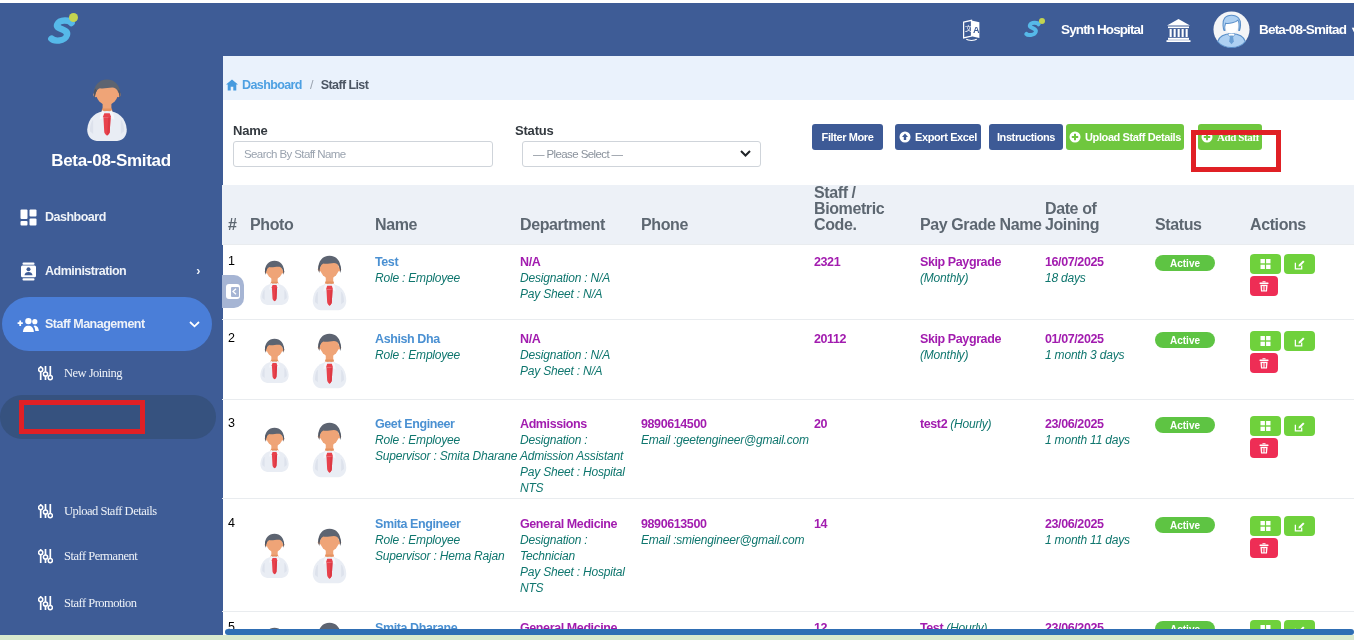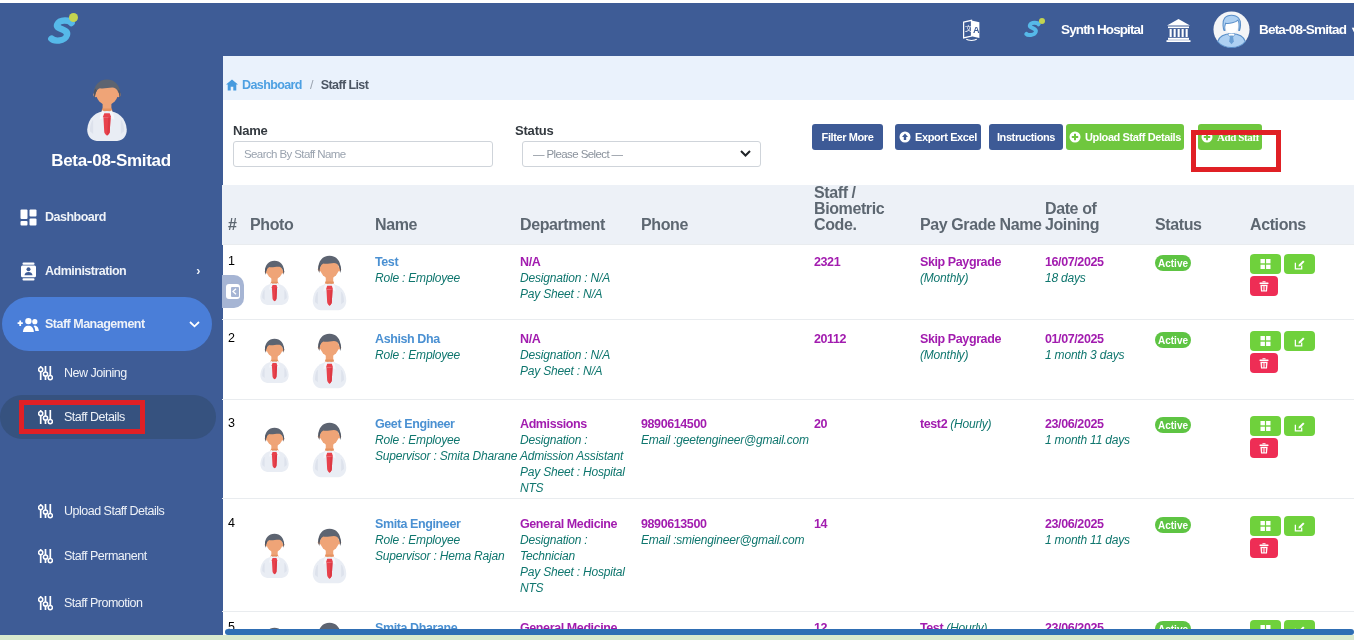--- a/index.html
+++ b/index.html
@@ -10,21 +10,21 @@
 #navright { position:absolute; right:-5px; top:0; height:53px; display:flex; align-items:center; color:#fff; }
 
 #sidebar { position:absolute; left:0; top:56px; width:223px; height:579px; background:#3e5c96; }
 #sbname { position:absolute; top:95px; width:222px; text-align:center; color:#fff; font-size:17px; font-weight:bold; letter-spacing:-0.3px;}
 .mitem { position:absolute; left:0; width:222px; height:40px; color:#eef2f8; font-size:12.5px; font-weight:bold; display:flex; align-items:center; letter-spacing:-0.5px;}
 .mitem .mic { width:22px; margin-left:17px; margin-right:6px; display:flex; justify-content:center;}
 .chev { position:absolute; right:22px; font-weight:bold; }
 .chev svg { display:block; }
 #sm-pill { position:absolute; left:2px; top:241px; width:210px; height:54px; background:#4a7ed8; border-radius:27px; }
 #sub-pill { position:absolute; left:0px; top:339px; width:216px; height:44px; background:#36527f; border-radius:22px; }
-.sitem { position:absolute; left:0; width:222px; height:30px; color:#eef2f8; font-size:12.5px; display:flex; align-items:center; letter-spacing:-0.5px;}
+.sitem { position:absolute; left:0; width:222px; height:30px; color:#eef2f8; font-size:12.5px; display:flex; align-items:center; letter-spacing:-0.5px;font-family:Liberation Serif, serif;}
 .sitem .mic { width:15px; margin-left:38px; margin-right:11px; display:flex; justify-content:center;}
 
 #content { position:absolute; left:223px; top:56px; width:1131px; height:579px; background:#fff; }
 #breadcrumb { position:absolute; left:0; top:0; width:1131px; height:44px; background:#eaf2fc;
   display:flex; align-items:center; padding-top:14px; font-size:12.5px; font-weight:bold; color:#4b5563; letter-spacing:-0.6px;}
 #breadcrumb .bc-link { color:#4da0e2; margin-left:4px; }
 #breadcrumb .sep { color:#9aa3af; margin:0 8px; font-weight:normal; }
 
 .flabel { position:absolute; font-size:13px; font-weight:bold; color:#343a40; letter-spacing:-0.2px;}
 .finput { position:absolute; height:26px; border:1px solid #cfd4da; border-radius:3px; background:#fff;
@@ -42,21 +42,21 @@
 tr.r2 td { padding-top:11px; }
 tr.r3 td { padding-top:16px; }
 tr.r4 td { padding-top:17px; }
 tr.r5 td { padding-top:8px; }
 td { vertical-align:top; padding:9px 0 0 0; font-size:12.5px; border-top:1px solid #e9ecef; letter-spacing:-0.4px;}
 .lnk { color:#4a90d2; font-weight:bold; }
 .bld { color:#a21caf; font-weight:bold; }
 .gry { color:#0f766e; white-space:nowrap; font-size:12px; letter-spacing:-0.2px;font-style:italic; }
 td div { line-height:16px; }
 .pill { display:inline-block; background:#5ec443; color:#fff; font-size:10px; font-weight:bold;
-  border-radius:9px; padding:3px 3px 2px; margin-top:1px; letter-spacing:0;}
+  border-radius:9px; padding:3px 15px 2px; margin-top:1px; letter-spacing:0;}
 .abtn { display:inline-flex; width:31px; height:20px; border-radius:4px; align-items:center; justify-content:center; vertical-align:top;}
 .abtn-g { background:#6fd13c; }
 .abtn-r { background:#ee2d55; width:28px; margin-top:2px;}
 .ph1 { position:absolute; left:8px; top:50%; transform:translateY(-50%); }
 .ph2 { position:absolute; left:60px; top:50%; transform:translateY(-50%); }
 
 .redbox { position:absolute; border:5px solid #e02025; }
 
 #collapse { position:absolute; left:222px; top:275px; width:22px; height:33px; background:#a6b5d4; border-radius:0 10px 10px 0; }
 #collapse .inner { position:absolute; left:4px; top:9px; width:14px; height:15px; background:#fff; border-radius:3px; }
@@ -176,25 +176,20 @@
     </span>Staff Management<span class="chev" style="top:17px;">
         <svg width="11" height="7" viewBox="0 0 11 7">
           <path d="M1,1 L5.5,5.3 L10,1" fill="none" stroke="#fff" stroke-width="1.8"></path>
         </svg>
       </span></div>
   <div class="sitem" style="top:302px;"><span class="mic">
         <svg width="15" height="16" viewBox="0 0 15 16">
           <use href="#sliders"></use>
         </svg>
       </span>New Joining</div>
-  <div class="sitem" style="top:346px;"><span class="mic">
-        <svg width="15" height="16" viewBox="0 0 15 16">
-          <use href="#sliders"></use>
-        </svg>
-      </span>Staff Details</div>
   <div class="sitem" style="top:440px;"><span class="mic">
         <svg width="15" height="16" viewBox="0 0 15 16">
           <use href="#sliders"></use>
         </svg>
       </span>Upload Staff Details</div>
   <div class="sitem" style="top:485px;"><span class="mic">
         <svg width="15" height="16" viewBox="0 0 15 16">
           <use href="#sliders"></use>
         </svg>
       </span>Staff Permanent</div>

